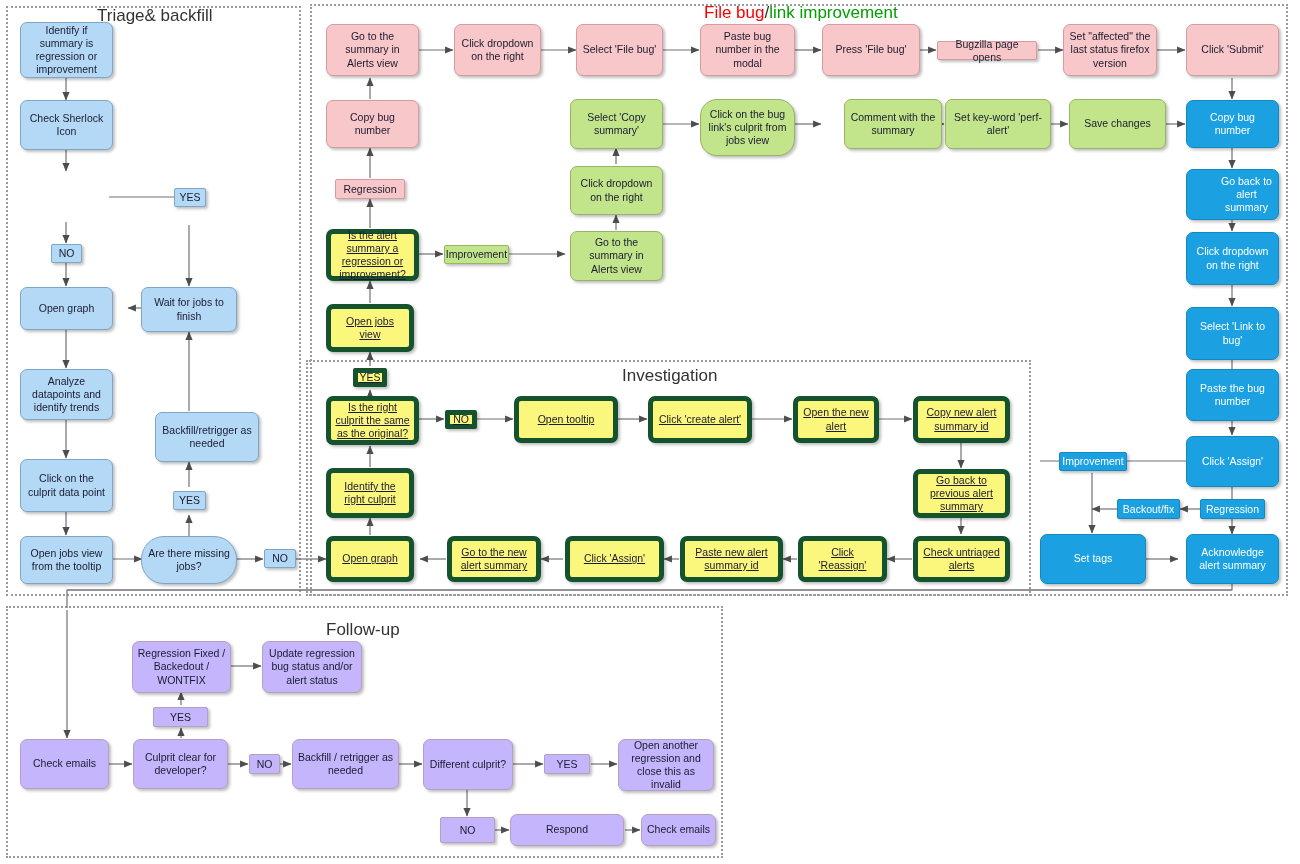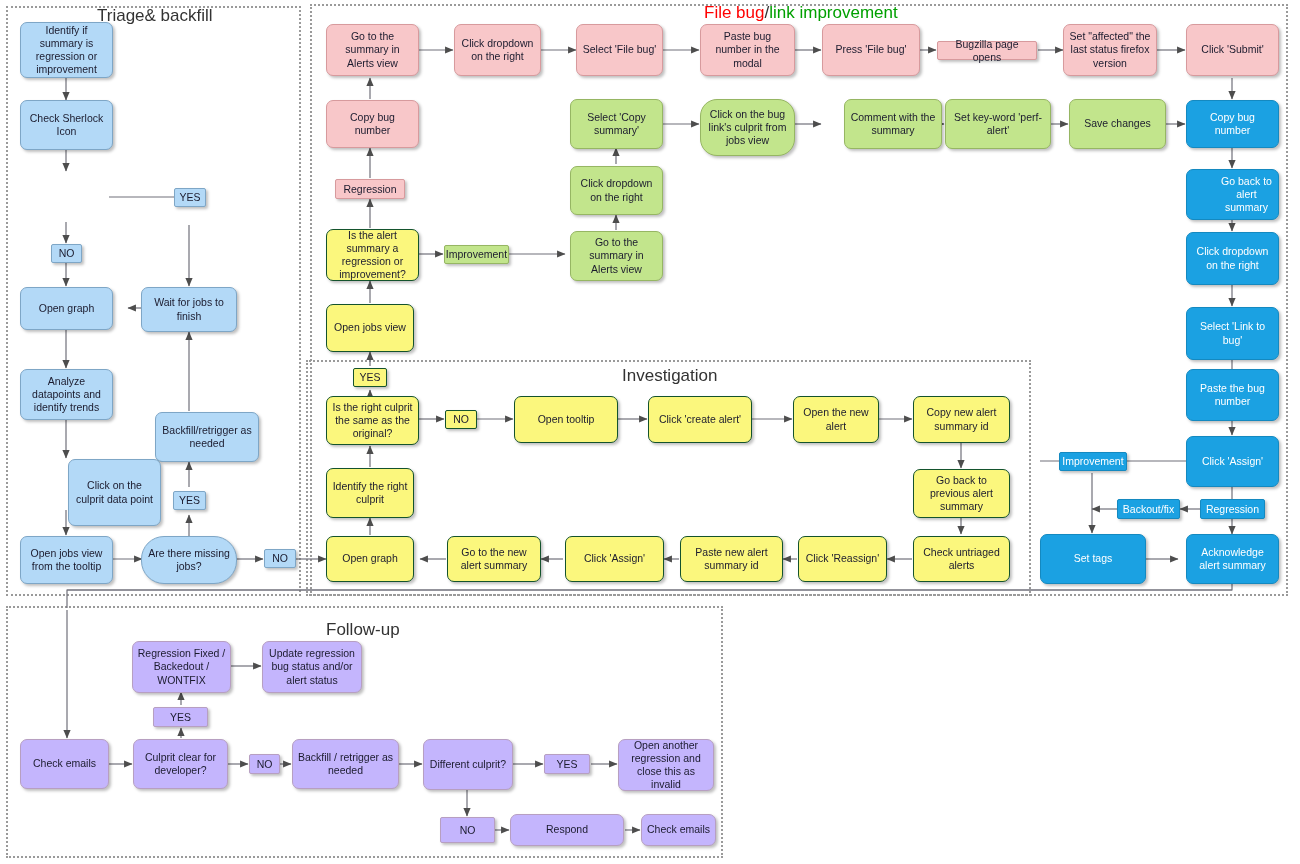--- a/index.html
+++ b/index.html
@@ -18,21 +18,21 @@
         font-size:10.5px;line-height:1.25;padding:2px 4px;
         box-shadow:2px 2px 3px rgba(0,0,0,0.25);}
   .lbl{position:absolute;box-sizing:border-box;display:flex;align-items:center;
        justify-content:center;text-align:center;border-radius:2px;
        font-size:10.5px;line-height:1.2;padding:1px 3px;
        box-shadow:2px 2px 3px rgba(0,0,0,0.25);}
 
   .c-blue{background:#b3d9f7;border:1px solid #7ea6c6;color:#1b1b2e;}
   .c-pink{background:#f8c7c9;border:1px solid #d79a9d;color:#1b1b2e;}
   .c-green{background:#c2e58c;border:1px solid #96b663;color:#1b1b2e;}
-  .c-yellow{background:#fbf77d;border:1px solid #14532d;color:#1b1b2e;}
+  .c-yellow{background:#fbf77d;border:5px solid #14532d;color:#1b1b2e;text-decoration:underline;}
   .c-cyan{background:#1ba1e2;border:1px solid #1489c0;color:#ffffff;}
   .c-purple{background:#c4b5fd;border:1px solid #b79fc1;color:#1b1b2e;}
 </style>
 </head>
 <body>
 
 <div id="stage">
 
   <div class="group-frame" style="left:6px;top:6px;width:295px;height:590px;"></div>
   <div class="group-title" style="left:97px;top:6px;">Triage&amp; backfill</div>
@@ -149,21 +149,21 @@
   </svg>
 
   <div class="node c-blue" style="left:20px;top:22px;width:93px;height:56px;">Identify if summary is regression or improvement</div>
   <div class="node c-blue" style="left:20px;top:100px;width:93px;height:50px;">Check Sherlock Icon</div>
   <div class="lbl c-blue" style="left:174px;top:188px;width:32px;height:19px;">YES</div>
   <div class="lbl c-blue" style="left:51px;top:244px;width:31px;height:19px;">NO</div>
   <div class="node c-blue" style="left:20px;top:287px;width:93px;height:43px;">Open graph</div>
   <div class="node c-blue" style="left:141px;top:287px;width:96px;height:45px;">Wait for jobs to finish</div>
   <div class="node c-blue" style="left:20px;top:369px;width:93px;height:51px;">Analyze datapoints and identify trends</div>
   <div class="node c-blue" style="left:155px;top:412px;width:104px;height:50px;">Backfill/retrigger as needed</div>
-  <div class="node c-blue" style="left:20px;top:459px;width:93px;height:67px;margin-left:48px;">Click on the culprit data point</div>
+  <div class="node c-blue" style="left:20px;top:459px;width:93px;height:53px;">Click on the culprit data point</div>
   <div class="lbl c-blue" style="left:173px;top:491px;width:33px;height:19px;">YES</div>
   <div class="node c-blue" style="left:20px;top:536px;width:93px;height:48px;">Open jobs view from the tooltip</div>
   <div class="node c-blue" style="left:141px;top:536px;width:96px;height:48px;border-radius:23px;">Are there missing jobs?</div>
   <div class="lbl c-blue" style="left:264px;top:549px;width:32px;height:19px;">NO</div>
 
   <div class="node c-pink" style="left:326px;top:24px;width:93px;height:52px;">Go to the summary in Alerts view</div>
   <div class="node c-pink" style="left:454px;top:24px;width:87px;height:52px;">Click dropdown on the right</div>
   <div class="node c-pink" style="left:576px;top:24px;width:87px;height:52px;">Select 'File bug'</div>
   <div class="node c-pink" style="left:700px;top:24px;width:95px;height:52px;">Paste bug number in the modal</div>
   <div class="node c-pink" style="left:822px;top:24px;width:98px;height:52px;">Press 'File bug'</div>

